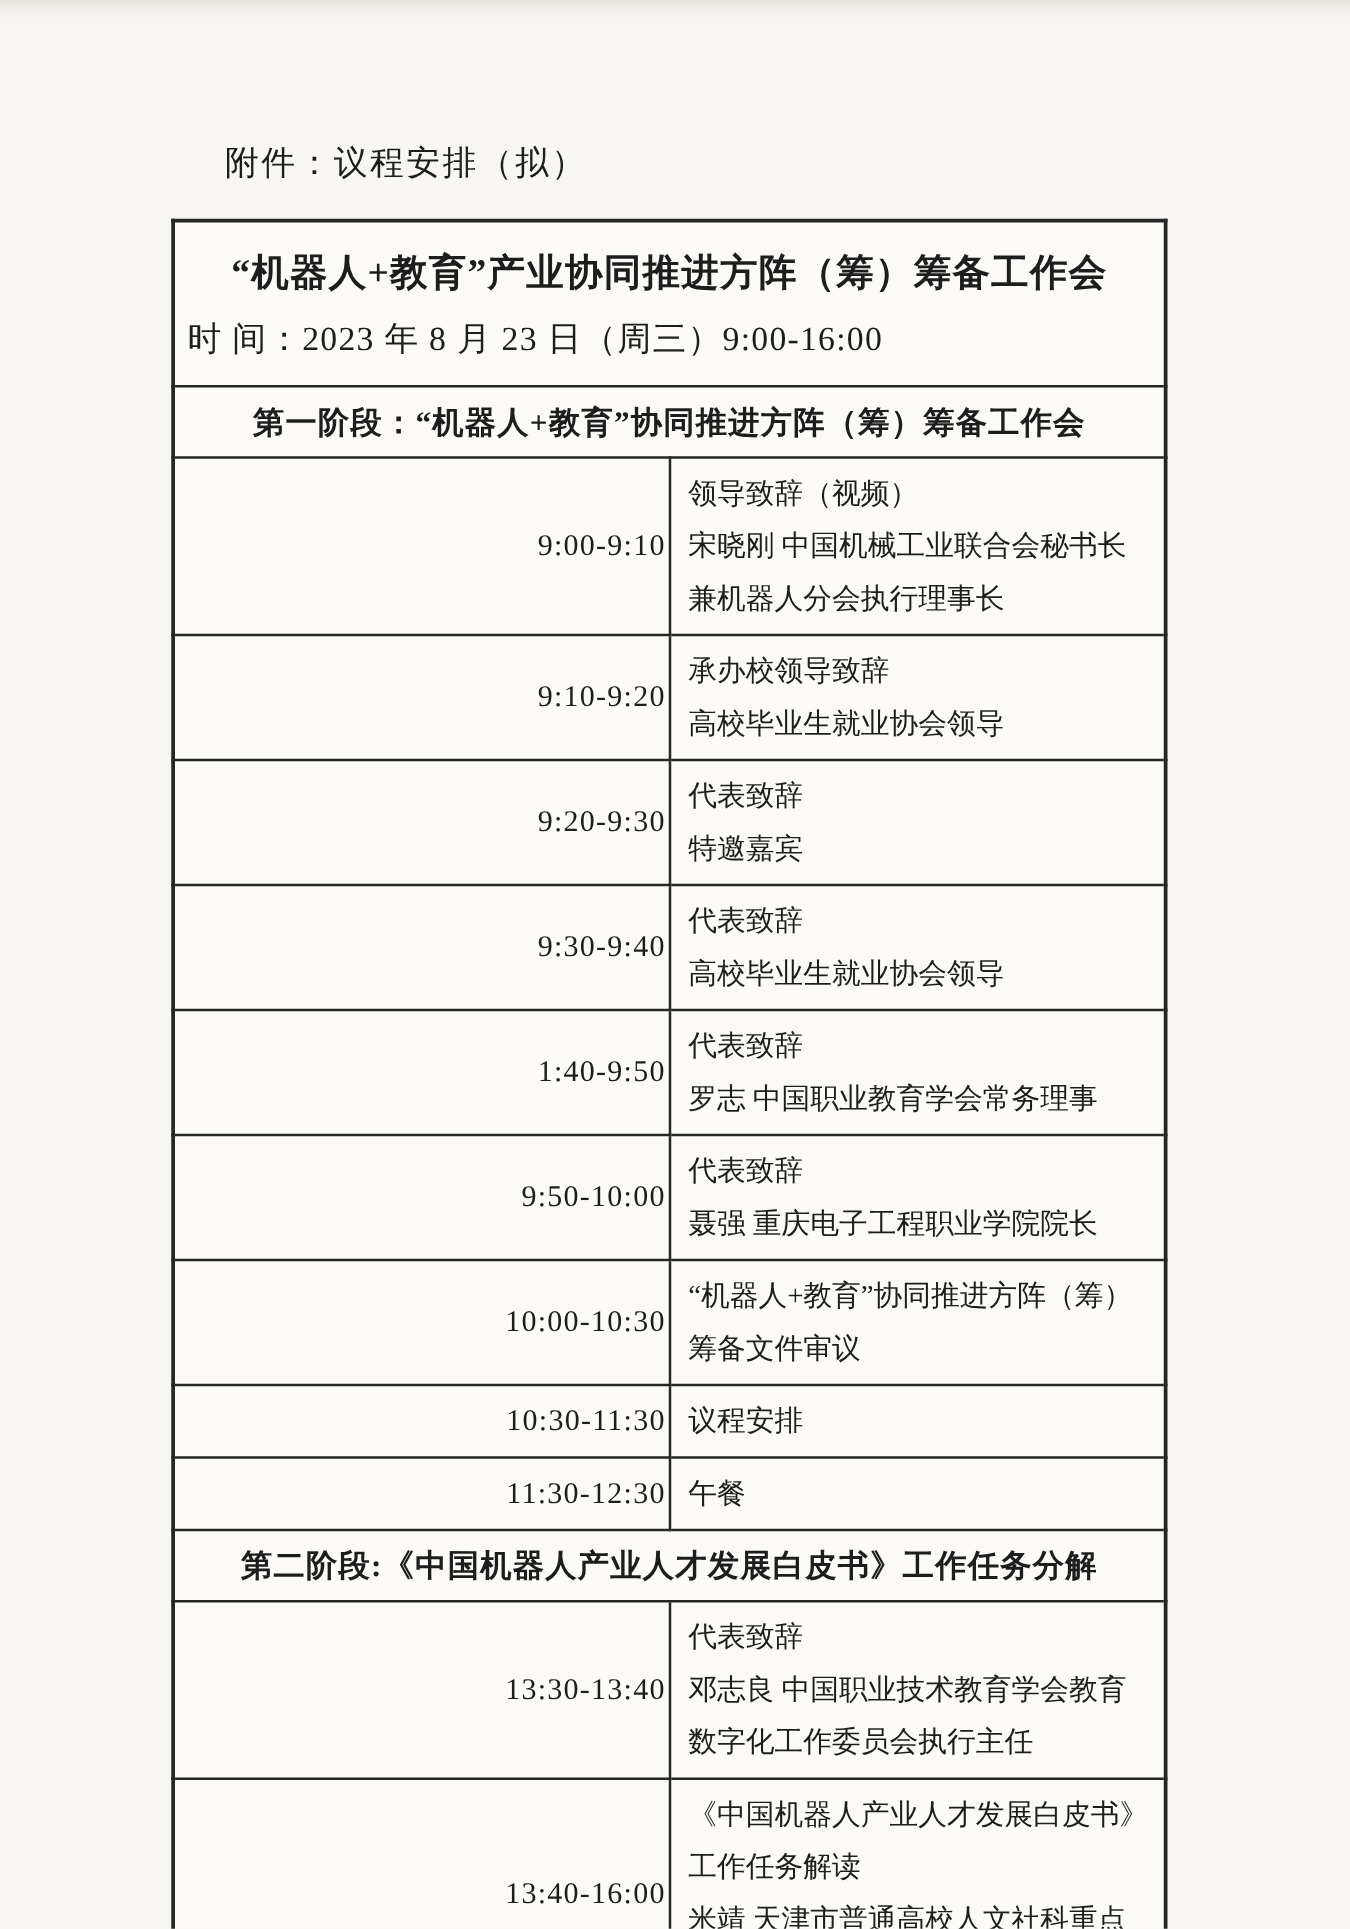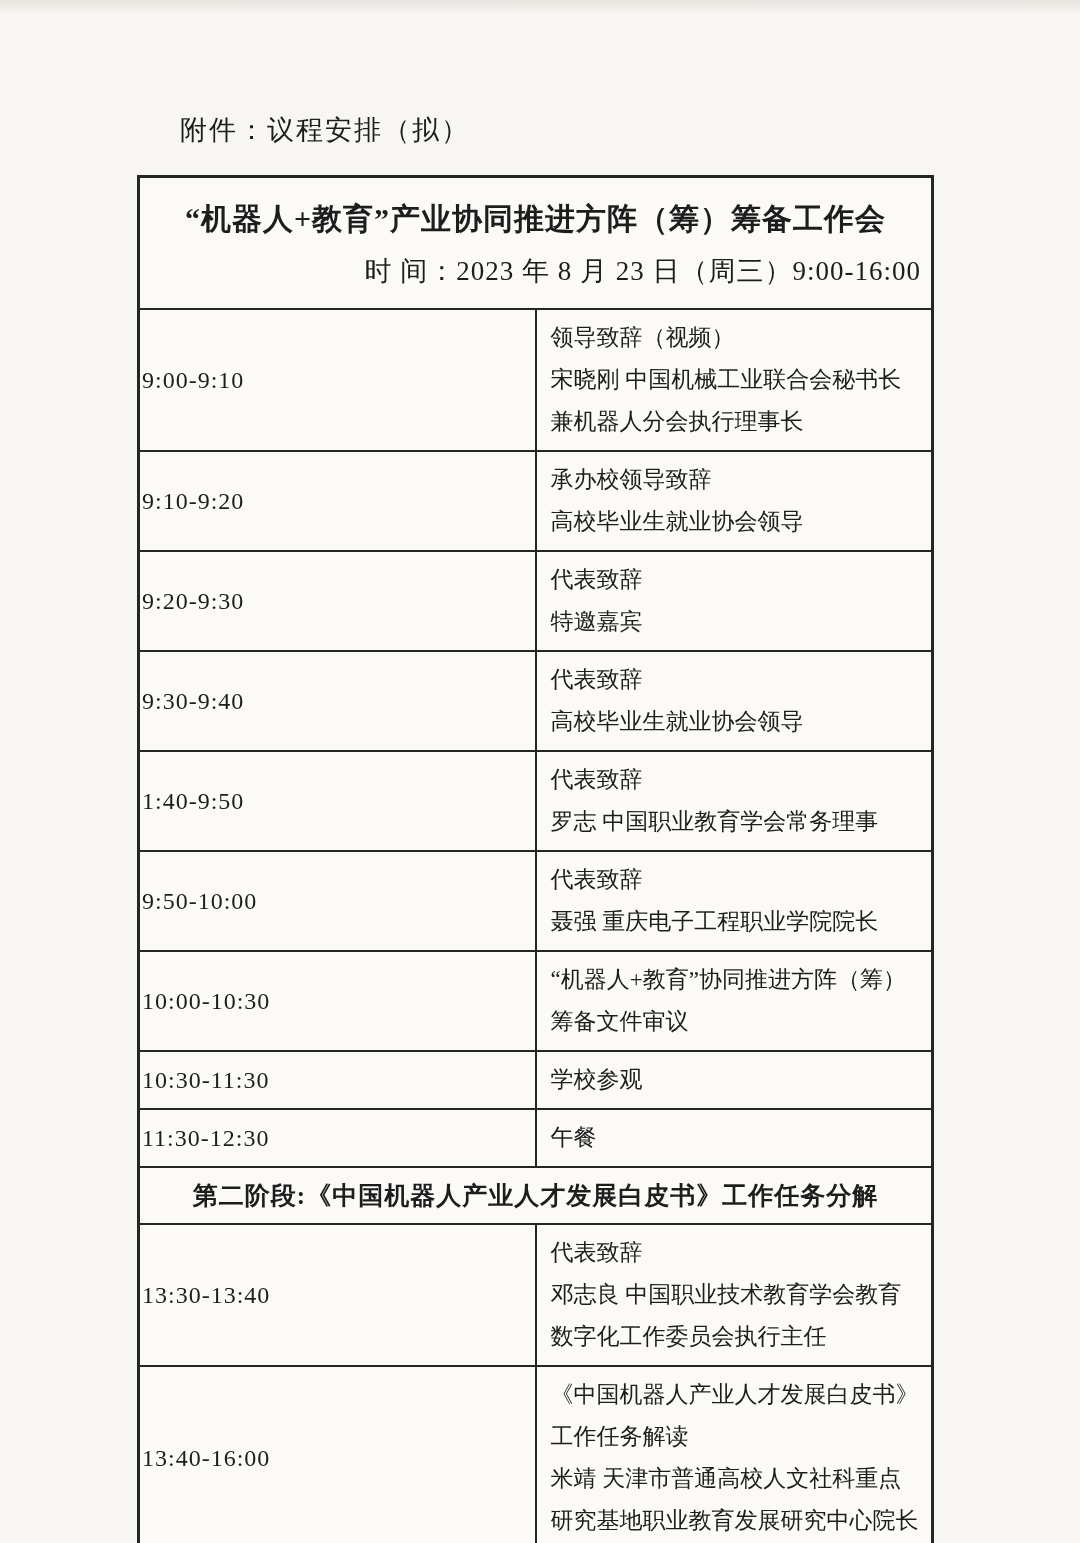--- a/index.html
+++ b/index.html
@@ -39,35 +39,35 @@
   table.agenda { border: 3px solid #262626; }
   .title-cell { padding: 14px 10px 12px; margin-left: 40px; }
   .tbl-title {
     text-align: center;
     font-weight: bold;
     font-size: 30px;
     letter-spacing: 1px;
     line-height: 54px;
   }
   .tbl-time {
-    text-align: right;
+    text-align: left;
     font-size: 27px;
     line-height: 50px;
     letter-spacing: 1px;
   }
   .section-cell {
     text-align: center;
     font-weight: bold;
     font-size: 25px;
     padding: 11px 6px;
     letter-spacing: 1px;
   }
   .time-cell {
     width: 163px;
-    text-align: left;
+    text-align: right;
     font-size: 24px;
     padding: 7px 2px;
     letter-spacing: 1px;
   }
   .desc-cell {
     padding: 7px 10px 7px 14px;
     font-size: 23px;
   }
   .desc-line { line-height: 42px; }
 </style>
@@ -80,20 +80,23 @@
   <div class="attachment">附件：议程安排（拟）</div>
 
   <table class="agenda">
     <tbody id="agenda-body">
       <tr class="title-row">
         <td colspan="2" class="title-cell">
           <div class="tbl-title">“机器人+教育”产业协同推进方阵（筹）筹备工作会</div>
           <div class="tbl-time">时 间：2023 年 8 月 23 日（周三）9:00-16:00</div>
         </td>
       </tr>
+    <tr>
+          <td colspan="2" class="section-cell">第一阶段：“机器人+教育”协同推进方阵（筹）筹备工作会</td>
+        </tr>
         <tr>
           <td class="time-cell">9:00-9:10</td>
           <td class="desc-cell">
             <div class="desc-line">领导致辞（视频）</div>
             <div class="desc-line">宋晓刚 中国机械工业联合会秘书长兼机器人分会执行理事长</div>
           </td>
         </tr>
         <tr>
           <td class="time-cell">9:10-9:20</td>
           <td class="desc-cell">
@@ -131,21 +134,21 @@
         </tr>
         <tr>
           <td class="time-cell">10:00-10:30</td>
           <td class="desc-cell">
             <div class="desc-line">“机器人+教育”协同推进方阵（筹）筹备文件审议</div>
           </td>
         </tr>
         <tr>
           <td class="time-cell">10:30-11:30</td>
           <td class="desc-cell">
-            <div class="desc-line">学校参观</div>
+            <div class="desc-line">议程安排</div>
           </td>
         </tr>
         <tr>
           <td class="time-cell">11:30-12:30</td>
           <td class="desc-cell">
             <div class="desc-line">午餐</div>
           </td>
         </tr>
         <tr>
           <td colspan="2" class="section-cell">第二阶段:《中国机器人产业人才发展白皮书》工作任务分解</td>

